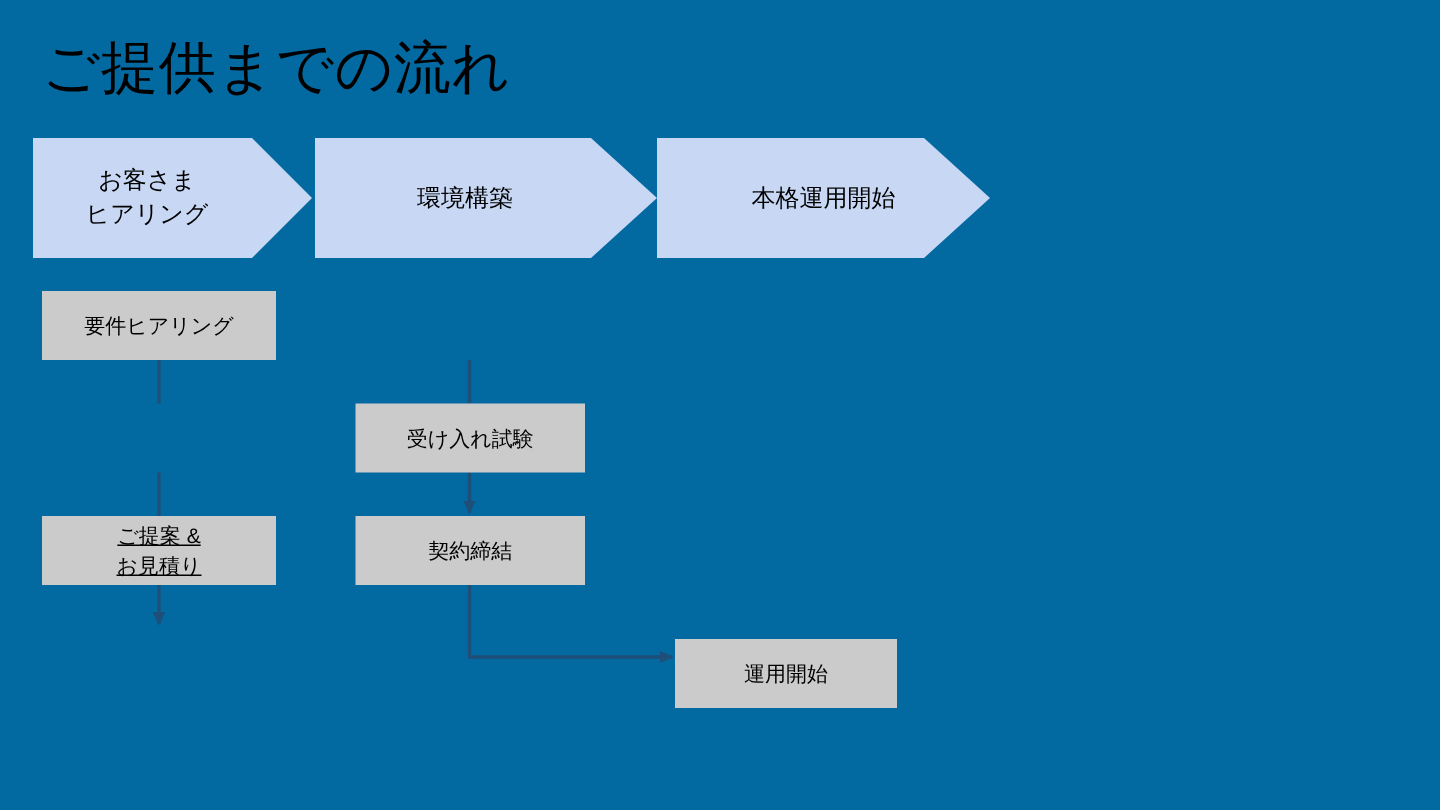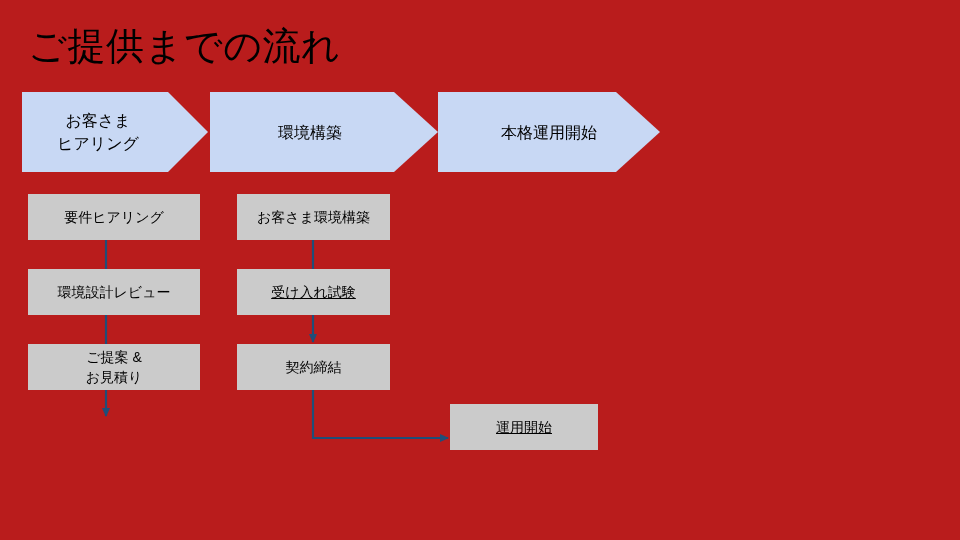--- a/index.html
+++ b/index.html
@@ -14,21 +14,21 @@
     overflow: hidden;
     font-family: "Liberation Sans", "DejaVu Sans", sans-serif;
     color: #000000;
   }
 
   #slide {
     position: absolute;
     left: 0; top: 0;
     width: 960px;
     height: 540px;
-    background: #b91c1c;
+    background: #0369a1;
   }
 
   
   #slide-title {
     position: absolute;
     left: 28px;
     top: 22px;
     font-size: 38px;
     line-height: 48px;
     font-weight: 400;
@@ -88,35 +88,35 @@
     justify-content: center;
     box-sizing: border-box;
     font-size: 14px;
     line-height: 20px;
     text-align: center;
     color: #000000;
     white-space: pre-line;
   }
 
   
-  .colA { left: 28px; width: 172px; height: 46px; }
+  .colA { left: 28px; width: 156px; height: 46px; }
   .a1 { top: 194px; }
   .a2 { top: 269px; }
-  .a3 { top: 344px; }
+  .a3 { top: 344px; text-decoration: underline; }
   .a4 { top: 418px; }
 
   
   .colB { left: 237px; width: 153px; height: 46px; }
   .b1 { top: 194px; }
-  .b2 { top: 269px; text-decoration: underline; }
+  .b2 { top: 269px; }
   .b3 { top: 344px; }
 
   
   .colC { left: 450px; width: 148px; height: 46px; }
-  .c1 { top: 404px; text-decoration: underline; }
+  .c1 { top: 426px; }
 
   
   #connectors {
     position: absolute;
     left: 0; top: 0;
     width: 960px;
     height: 540px;
     pointer-events: none;
   }
 </style>
@@ -153,31 +153,25 @@
 
     <line x1="313" y1="240" x2="313" y2="269" stroke="#1f4e79" stroke-width="2.2"></line>
     <line x1="313" y1="315" x2="313" y2="342" stroke="#1f4e79" stroke-width="2.2" marker-end="url(#arrowhead)"></line>
 
     <path d="M313,390 L313,438 L448,438" fill="none" stroke="#1f4e79" stroke-width="2.2" marker-end="url(#arrowhead)"></path>
   </svg>
 
   <div class="pbox colA a1">
     <span>要件ヒアリング</span>
   </div>
-  <div class="pbox colA a2">
-    <span>環境設計レビュー</span>
-  </div>
   <div class="pbox colA a3">
     <span>ご提案 &amp;
 お見積り</span>
   </div>
 
-  <div class="pbox colB b1">
-    <span>お客さま環境構築</span>
-  </div>
   <div class="pbox colB b2">
     <span>受け入れ試験</span>
   </div>
   <div class="pbox colB b3">
     <span>契約締結</span>
   </div>
 
   <div class="pbox colC c1">
     <span>運用開始</span>
   </div>

